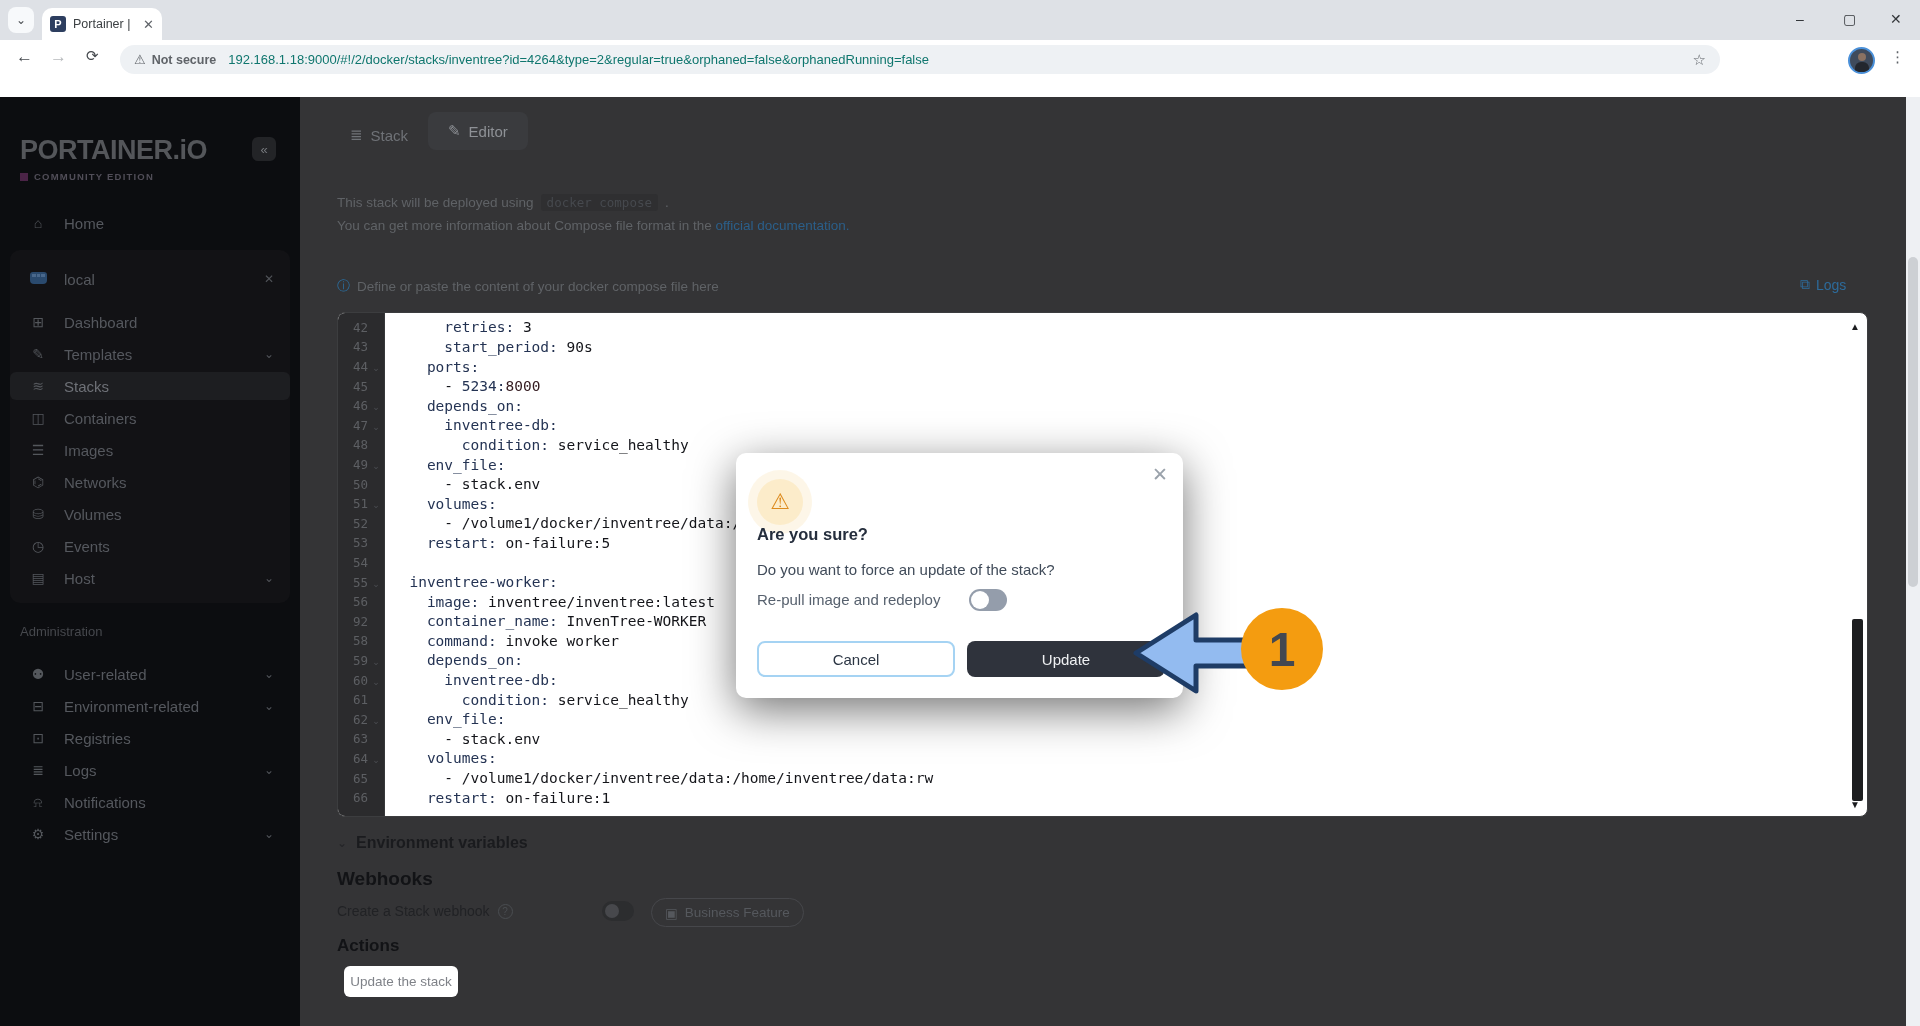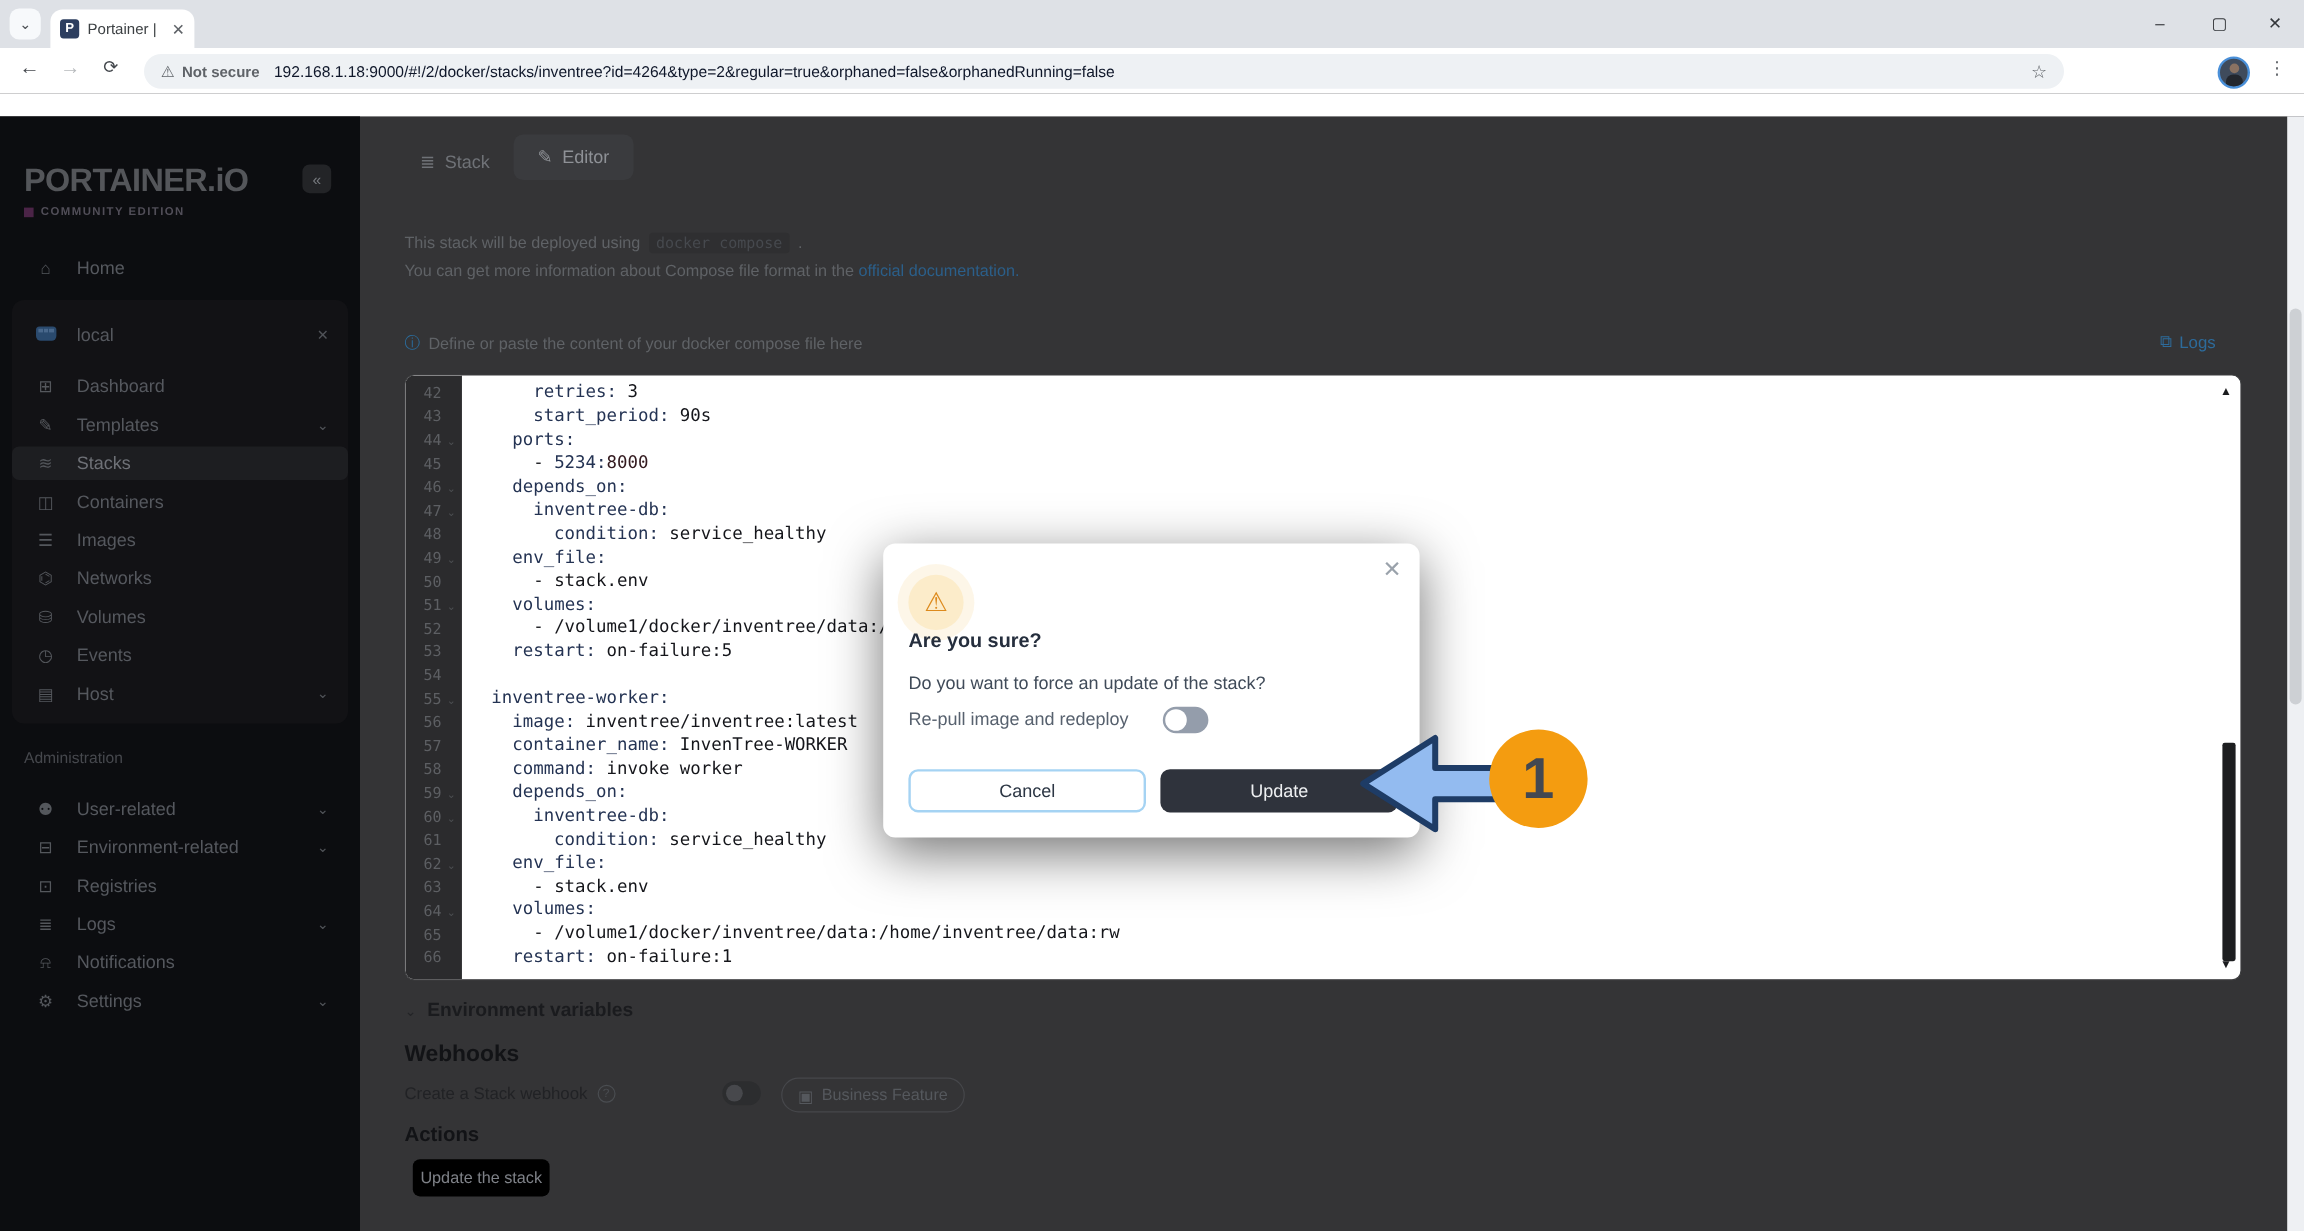--- a/index.html
+++ b/index.html
@@ -16,21 +16,21 @@
            display:flex;align-items:center;justify-content:center;flex:0 0 16px;}
   #tabtitle{font-size:12.5px;color:#3c4043;margin-left:7px;white-space:nowrap;overflow:hidden;flex:1;}
   #tabclose{color:#5f6368;font-size:13px;margin-left:4px;}
   .wctl{top:11px;color:#33363a;font-size:14px;}
   #toolbar{left:0;top:40px;width:1920px;height:38px;background:#ffffff;}
   .navic{top:47px;font-size:17px;color:#45494e;}
   #omnibox{left:120px;top:45px;width:1600px;height:29px;background:#eef1f4;border-radius:15px;
            display:flex;align-items:center;padding:0 14px;box-sizing:border-box;}
   #warn-tri{font-size:13px;color:#5f6368;margin-right:6px;}
   #notsecure{font-size:12.5px;color:#5f6368;font-weight:700;margin-right:12px;white-space:nowrap;}
-  #urltext{font-size:13px;color:#0f172a;white-space:nowrap;overflow:hidden;flex:1;}
+  #urltext{font-size:13px;color:#0f766e;white-space:nowrap;overflow:hidden;flex:1;}
   #star{font-size:15px;color:#5f6368;}
   #avatar{left:1848px;top:47px;width:27px;height:27px;border-radius:50%;background:#3f4b5c;
           border:2px solid #4a90d9;box-sizing:border-box;overflow:hidden;}
   #avatar:before{content:"";position:absolute;left:8px;top:4px;width:8px;height:8px;border-radius:50%;background:#8a7262;}
   #avatar:after{content:"";position:absolute;left:5px;top:13px;width:14px;height:10px;border-radius:6px 6px 0 0;background:#23272e;}
   #menu3{left:1890px;top:48px;font-size:15px;color:#5f6368;letter-spacing:0;}
   #bookmarkstrip{left:0;top:78px;width:1920px;height:19px;background:#ffffff;}
   
   #pagescroll{left:1906px;top:97px;width:14px;height:929px;background:#eef0f3;}
   #pagescroll .thumb{position:absolute;left:2px;top:160px;width:10px;height:330px;background:#cdd0d4;border-radius:5px;}
@@ -86,21 +86,21 @@
   #webhooks-h{left:337px;top:868px;font-size:19px;font-weight:700;color:#121316;}
   #webhookrow{left:337px;top:903px;display:flex;align-items:center;gap:8px;}
   #webhooklabel{font-size:14px;color:#212225;}
   .qcirc{width:15px;height:15px;border-radius:50%;border:1px solid #4a4d51;color:#4a4d51;font-size:10px;
          display:flex;align-items:center;justify-content:center;box-sizing:border-box;}
   #wh-toggle{left:602px;top:901px;width:32px;height:20px;border-radius:10px;background:#2c2d2f;}
   #wh-toggle .knob{position:absolute;left:3px;top:3px;width:14px;height:14px;border-radius:50%;background:#47484c;}
   #bizpill{left:651px;top:898px;height:29px;padding:0 13px;border:1px solid #46474b;border-radius:15px;
            display:flex;align-items:center;gap:7px;color:#55585d;font-size:13.5px;box-sizing:border-box;}
   #actions-h{left:337px;top:936px;font-size:17px;font-weight:700;color:#121316;}
-  #updatestack{left:344px;top:966px;width:114px;height:31px;background:#000000;border-radius:6px;
+  #updatestack{left:344px;top:966px;width:114px;height:31px;background:#ffffff;border-radius:6px;
                color:#7f8288;font-size:13.5px;display:flex;align-items:center;justify-content:center;}
   
   #modal{left:736px;top:453px;width:447px;height:245px;background:#ffffff;border-radius:10px;
          box-shadow:0 12px 45px rgba(0,0,0,.55);z-index:50;}
   #modal-close{position:absolute;top:10px;right:15px;color:#9aa2ab;font-size:19px;}
   #warnhalo{position:absolute;left:21px;top:26px;width:46px;height:46px;border-radius:50%;background:#fcecca;
             box-shadow:0 0 0 9px rgba(250,236,205,.45);display:flex;align-items:center;justify-content:center;}
   #warnglyph{color:#dd8a1c;font-size:22px;line-height:1;}
   #modal-title{position:absolute;left:21px;top:72px;font-size:16.5px;font-weight:700;color:#252e3d;}
   #modal-msg{position:absolute;left:21px;top:108px;font-size:15px;color:#404b59;}
@@ -341,21 +341,21 @@
         <span class="ln">55</span>
         <span class="fold">⌄</span>
         <span class="code" style="padding-left: 25.44px;"><span class="tok-k">inventree-worker:</span></span>
       </div>
       <div class="crow">
         <span class="ln">56</span>
         <span class="fold"></span>
         <span class="code" style="padding-left: 42.88px;"><span class="tok-k">image:</span><span class="tok-v"> inventree/inventree:latest</span></span>
       </div>
       <div class="crow">
-        <span class="ln">57</span>
+        <span class="ln">92</span>
         <span class="fold"></span>
         <span class="code" style="padding-left: 42.88px;"><span class="tok-k">container_name:</span><span class="tok-v"> InvenTree-WORKER</span></span>
       </div>
       <div class="crow">
         <span class="ln">58</span>
         <span class="fold"></span>
         <span class="code" style="padding-left: 42.88px;"><span class="tok-k">command:</span><span class="tok-v"> invoke worker</span></span>
       </div>
       <div class="crow">
         <span class="ln">59</span>

